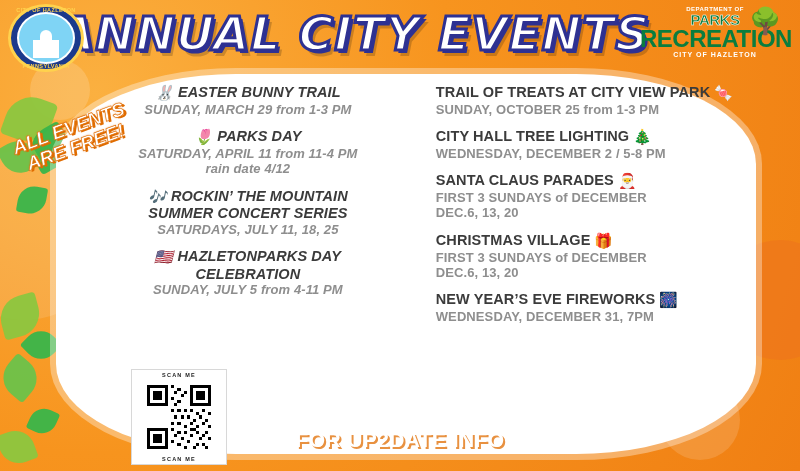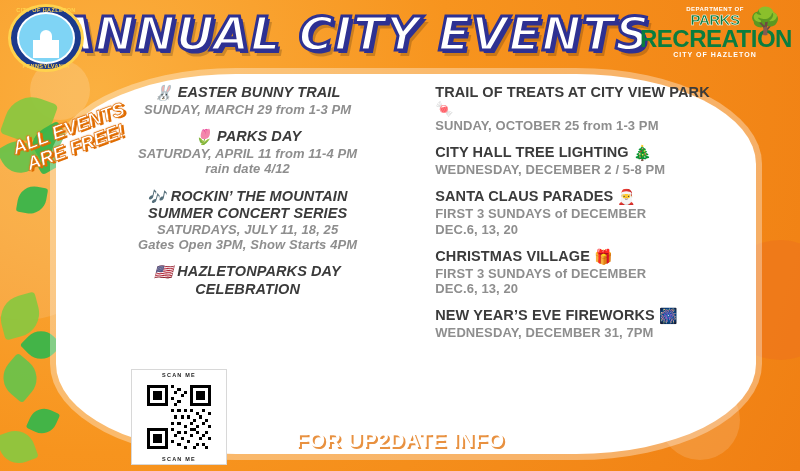--- a/index.html
+++ b/index.html
@@ -212,21 +212,21 @@
     box-sizing: border-box;
   }
   .col.left {
     width: 350px;
     padding: 4px 12px 0 64px;
     text-align: center;
     font-style: italic;
   }
   .col.right {
     width: 350px;
-    padding: 4px 32px 0 8px;
+    padding: 4px 16px 0 8px;
     text-align: left;
     margin-left: 40px;
   }
   .event {
     margin-bottom: 11px;
   }
   .ev-name {
     color: #3b3b3b;
     font-weight: bold;
     font-size: 14.5px;
@@ -365,28 +365,28 @@
         <div class="ev-date">SATURDAY, APRIL 11 from 11-4 PM</div>
         <div class="ev-date">rain date 4/12</div>
       </div>
 
       <div class="event">
         <div class="ev-name">
           <span class="ev-emoji">🎶</span>
           <span>ROCKIN’ THE MOUNTAIN SUMMER CONCERT SERIES</span>
         </div>
         <div class="ev-date">SATURDAYS, JULY 11, 18, 25</div>
-        <div class="ev-date">Gates Open 3PM, Show Starts 4PM</div>
       </div>
 
       <div class="event">
         <div class="ev-name">
           <span class="ev-emoji">🇺🇸</span>
           <span>HAZLETONPARKS DAY CELEBRATION</span>
         </div>
+        <div class="ev-date">SUNDAY, JULY 5 from 4-11 PM</div>
       </div>
 
     </div>
 
     <div class="col right">
 
       <div class="event">
         <div class="ev-name">
           <span>TRAIL OF TREATS AT CITY VIEW PARK</span>
           <span class="ev-emoji">🍬</span>

